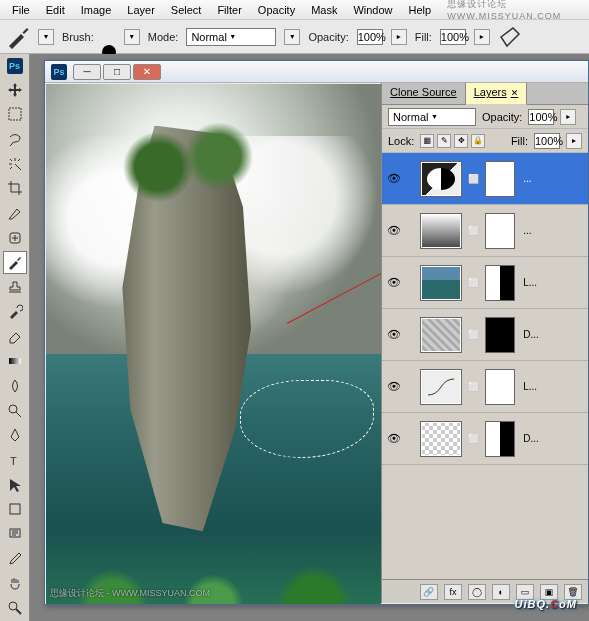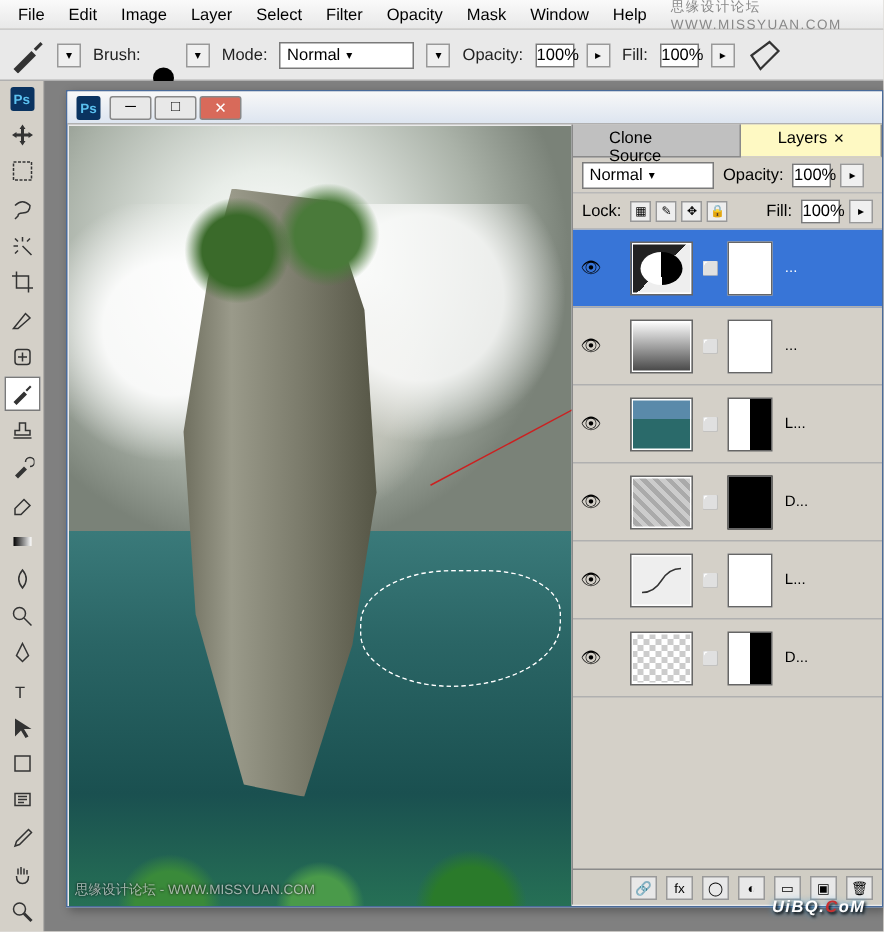--- a/index.html
+++ b/index.html
@@ -39,21 +39,21 @@
 .canvas .water { position: absolute; bottom: 0; left: 0; right: 0; height: 48%; background: linear-gradient(#3a7a7a 0%, #2a6565 30%, #1a5050 70%, #267055 100%); }
 .canvas .coral { position: absolute; bottom: 0; left: 0; right: 0; height: 20%; background: radial-gradient(circle at 20% 100%, #3a8a3a 0 8%, transparent 12%), radial-gradient(circle at 50% 100%, #4a9a4a 0 10%, transparent 15%), radial-gradient(circle at 80% 100%, #2a7a2a 0 9%, transparent 13%); }
 .canvas .rock { position: absolute; left: 18%; top: 8%; width: 48%; height: 78%; background: linear-gradient(90deg, #5a5a4a 0%, #9a9a8a 30%, #7a7a6a 60%, #4a4a3a 100%); clip-path: polygon(30% 0%, 70% 2%, 85% 20%, 90% 50%, 80% 75%, 60% 100%, 35% 98%, 15% 70%, 10% 40%, 20% 15%); }
 .canvas .veg { position: absolute; left: 20%; top: 6%; width: 45%; height: 20%; background: radial-gradient(circle at 30% 50%, #3a6a2a 0 20%, transparent 30%), radial-gradient(circle at 70% 40%, #4a7a3a 0 18%, transparent 28%); }
 .canvas .sel-marquee { position: absolute; right: 2%; top: 57%; width: 40%; height: 15%; border: 1px dashed #fff; border-radius: 50% 40% 60% 50%; }
 .canvas .arrow-line { position: absolute; left: 72%; top: 46%; width: 120px; height: 1px; background: #cc2020; transform: rotate(-28deg); transform-origin: left; z-index: 5; }
 .canvas-wm { position: absolute; left: 4px; bottom: 4px; color: rgba(255,255,255,.6); font-size: 9px; text-shadow: 0 0 2px #000; }
 
 .panel { position: absolute; right: 0; top: 22px; width: 207px; height: 520px; background: #d4d0c8; border-left: 1px solid #8a8a8a; display: flex; flex-direction: column; }
 .tabrow { height: 22px; display: flex; border-bottom: 1px solid #8a8a8a; background: #c0c0c0; }
-.tab { padding: 3px 24px; background: #c0c0c0; border-right: 1px solid #8a8a8a; }
+.tab { padding: 3px 8px; background: #c0c0c0; border-right: 1px solid #8a8a8a; text-decoration: underline; }
 .tab.active { background: #fef9c3; border-bottom: 1px solid #d4d0c8; margin-bottom: -1px; }
 .tab .x { margin-left: 4px; font-size: 9px; }
 .panelrow { height: 24px; display: flex; align-items: center; padding: 0 6px; gap: 6px; border-bottom: 1px solid #b8b8b8; }
 .numbox { background: #fff; border: 1px solid #7a7a7a; width: 26px; height: 16px; text-align: left; line-height: 14px; }
 .lockicons { display: flex; gap: 3px; }
 .lockicons span { width: 14px; height: 14px; border: 1px solid #999; background: #eee; display: flex; align-items: center; justify-content: center; font-size: 8px; }
 
 .layerlist { flex: 1; overflow: auto; background: #d4d0c8; }
 .layer { height: 52px; display: flex; align-items: center; padding: 2px 4px; gap: 4px; border-bottom: 1px solid #b0b0b0; }
 .layer.sel { background: #3875d7; }

